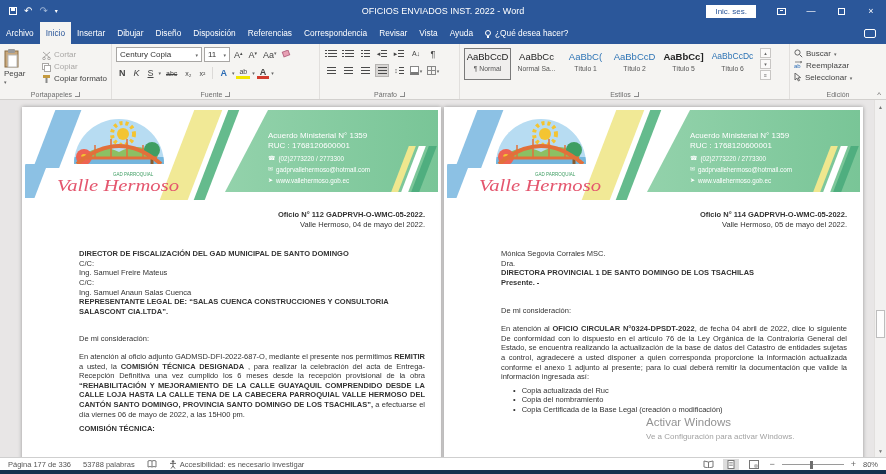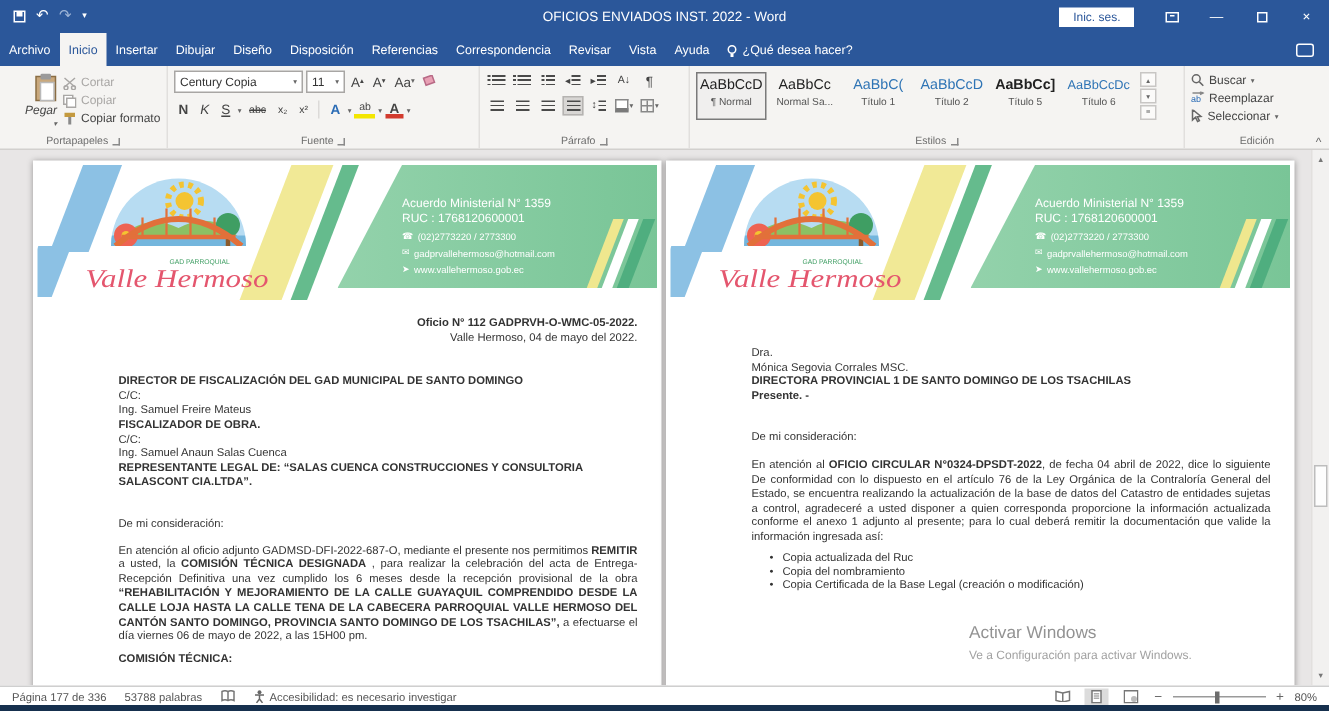--- a/index.html
+++ b/index.html
@@ -36,22 +36,22 @@
                 border:1px solid #fff; border-radius:2px; }
 
   
   .ribbon { position:absolute; top:44px; left:0; right:0; height:56px; background:#f5f4f2;
             border-bottom:1px solid #d2d0ce; display:flex; }
   .group { position:relative; border-right:1px solid #e1dfdd; padding:3px 4px 12px; height:100%; }
   .g-label { position:absolute; bottom:1px; left:0; right:0; display:flex; align-items:center;
              justify-content:center; gap:3px; font-size:7px; color:#6d6d6d; }
   .dlg { width:5px; height:5px; border-right:1px solid #8a8a8a; border-bottom:1px solid #8a8a8a; }
   .g-clip { width:112px; display:flex; gap:4px; }
-  .paste-btn { width:34px; display:flex; flex-direction:column; align-items:flex-end; font-size:8px;
-               color:#444; padding-top:2px; gap:1px;font-style:italic; }
+  .paste-btn { width:34px; display:flex; flex-direction:column; align-items:flex-start; font-size:8px;
+               color:#444; padding-top:2px; gap:1px; }
   .clip-col { display:flex; flex-direction:column; justify-content:flex-start; gap:2px; padding-top:3px; }
   .sbtn { display:flex; align-items:center; gap:3px; font-size:8px; color:#444; line-height:10px; white-space:nowrap; }
   .sbtn.dis { color:#a9a7a5; }
   .arr { font-size:5px; color:#666; }
   .g-font { width:208px; }
   .font-row1 { display:flex; align-items:center; gap:2px; }
   .combo { display:flex; align-items:center; justify-content:space-between; border:1px solid #a8a6a4;
            background:#fff; font-size:8px; color:#333; padding:0 3px; height:15px; }
   .combo.family { width:86px; } .combo.size { width:26px; }
   .fbtn { font-size:9px; color:#444; padding:0 2px; display:flex; align-items:flex-start; }
@@ -464,21 +464,20 @@
       </div>
       <div class="letter">
         <div class="oficio">
           <div class="b">Oficio N° 112 GADPRVH-O-WMC-05-2022.</div>
           <div>Valle Hermoso, 04 de mayo del 2022.</div>
         </div>
         <div class="recipient lines">
             <span class="b">DIRECTOR DE FISCALIZACIÓN DEL GAD MUNICIPAL DE SANTO DOMINGO</span>
             <span>C/C:</span>
             <span>Ing. Samuel Freire Mateus</span>
-            <span class="b">FISCALIZADOR DE OBRA.</span>
             <span>C/C:</span>
             <span>Ing. Samuel Anaun Salas Cuenca</span>
             <span class="b">REPRESENTANTE LEGAL DE: “SALAS CUENCA CONSTRUCCIONES Y CONSULTORIA SALASCONT CIA.LTDA”.</span>
           </div>
         <div class="salutation">De mi consideración:</div>
         <div class="body-par"><span>En atención al oficio adjunto GADMSD-DFI-2022-687-O, mediante el presente nos permitimos </span><span class="b">REMITIR</span><span> a usted, la </span><span class="b">COMISIÓN TÉCNICA DESIGNADA</span><span> , para realizar la celebración del acta de Entrega-Recepción Definitiva una vez cumplido los 6 meses desde la recepción provisional de la obra </span><span class="b">“REHABILITACIÓN Y MEJORAMIENTO DE LA CALLE GUAYAQUIL COMPRENDIDO DESDE LA CALLE LOJA HASTA LA CALLE TENA DE LA CABECERA PARROQUIAL VALLE HERMOSO DEL CANTÓN SANTO DOMINGO, PROVINCIA SANTO DOMINGO DE LOS TSACHILAS”,</span><span> a efectuarse el día viernes 06 de mayo de 2022, a las 15H00 pm.</span></div>
         <div class="closing">COMISIÓN TÉCNICA:</div>
       </div>
     </div>
 
@@ -526,23 +525,27 @@
               <span class="lh-ic">✉</span>
               <span>gadprvallehermoso@hotmail.com</span>
             </div>
           <div class="lh-s">
               <span class="lh-ic">➤</span>
               <span>www.vallehermoso.gob.ec</span>
             </div>
         </div>
       </div>
       <div class="letter">
+        <div class="oficio">
+          <div class="b">Oficio N° 114 GADPRVH-O-WMC-05-2022.</div>
+          <div>Valle Hermoso, 05 de mayo del 2022.</div>
+        </div>
         <div class="recipient lines">
+            <span>Mónica Segovia Corrales MSC.</span>
             <span>Dra.</span>
-            <span>Mónica Segovia Corrales MSC.</span>
             <span class="b">DIRECTORA PROVINCIAL 1 DE SANTO DOMINGO DE LOS TSACHILAS</span>
             <span class="b">Presente. -</span>
           </div>
         <div class="salutation">De mi consideración:</div>
         <div class="p2"><span>En atención al </span><span class="b">OFICIO CIRCULAR N°0324-DPSDT-2022</span><span>, de fecha 04 abril de 2022, dice lo siguiente De conformidad con lo dispuesto en el artículo 76 de la Ley Orgánica de la Contraloría General del Estado, se encuentra realizando la actualización de la base de datos del Catastro de entidades sujetas a control, agradeceré a usted disponer a quien corresponda proporcione la información actualizada conforme el anexo 1 adjunto al presente; para lo cual deberá remitir la documentación que valide la información ingresada así:</span></div>
         <div class="bullets">
           <div class="bullet">
               <span>•</span>
               <span>Copia actualizada del Ruc</span>
             </div>

